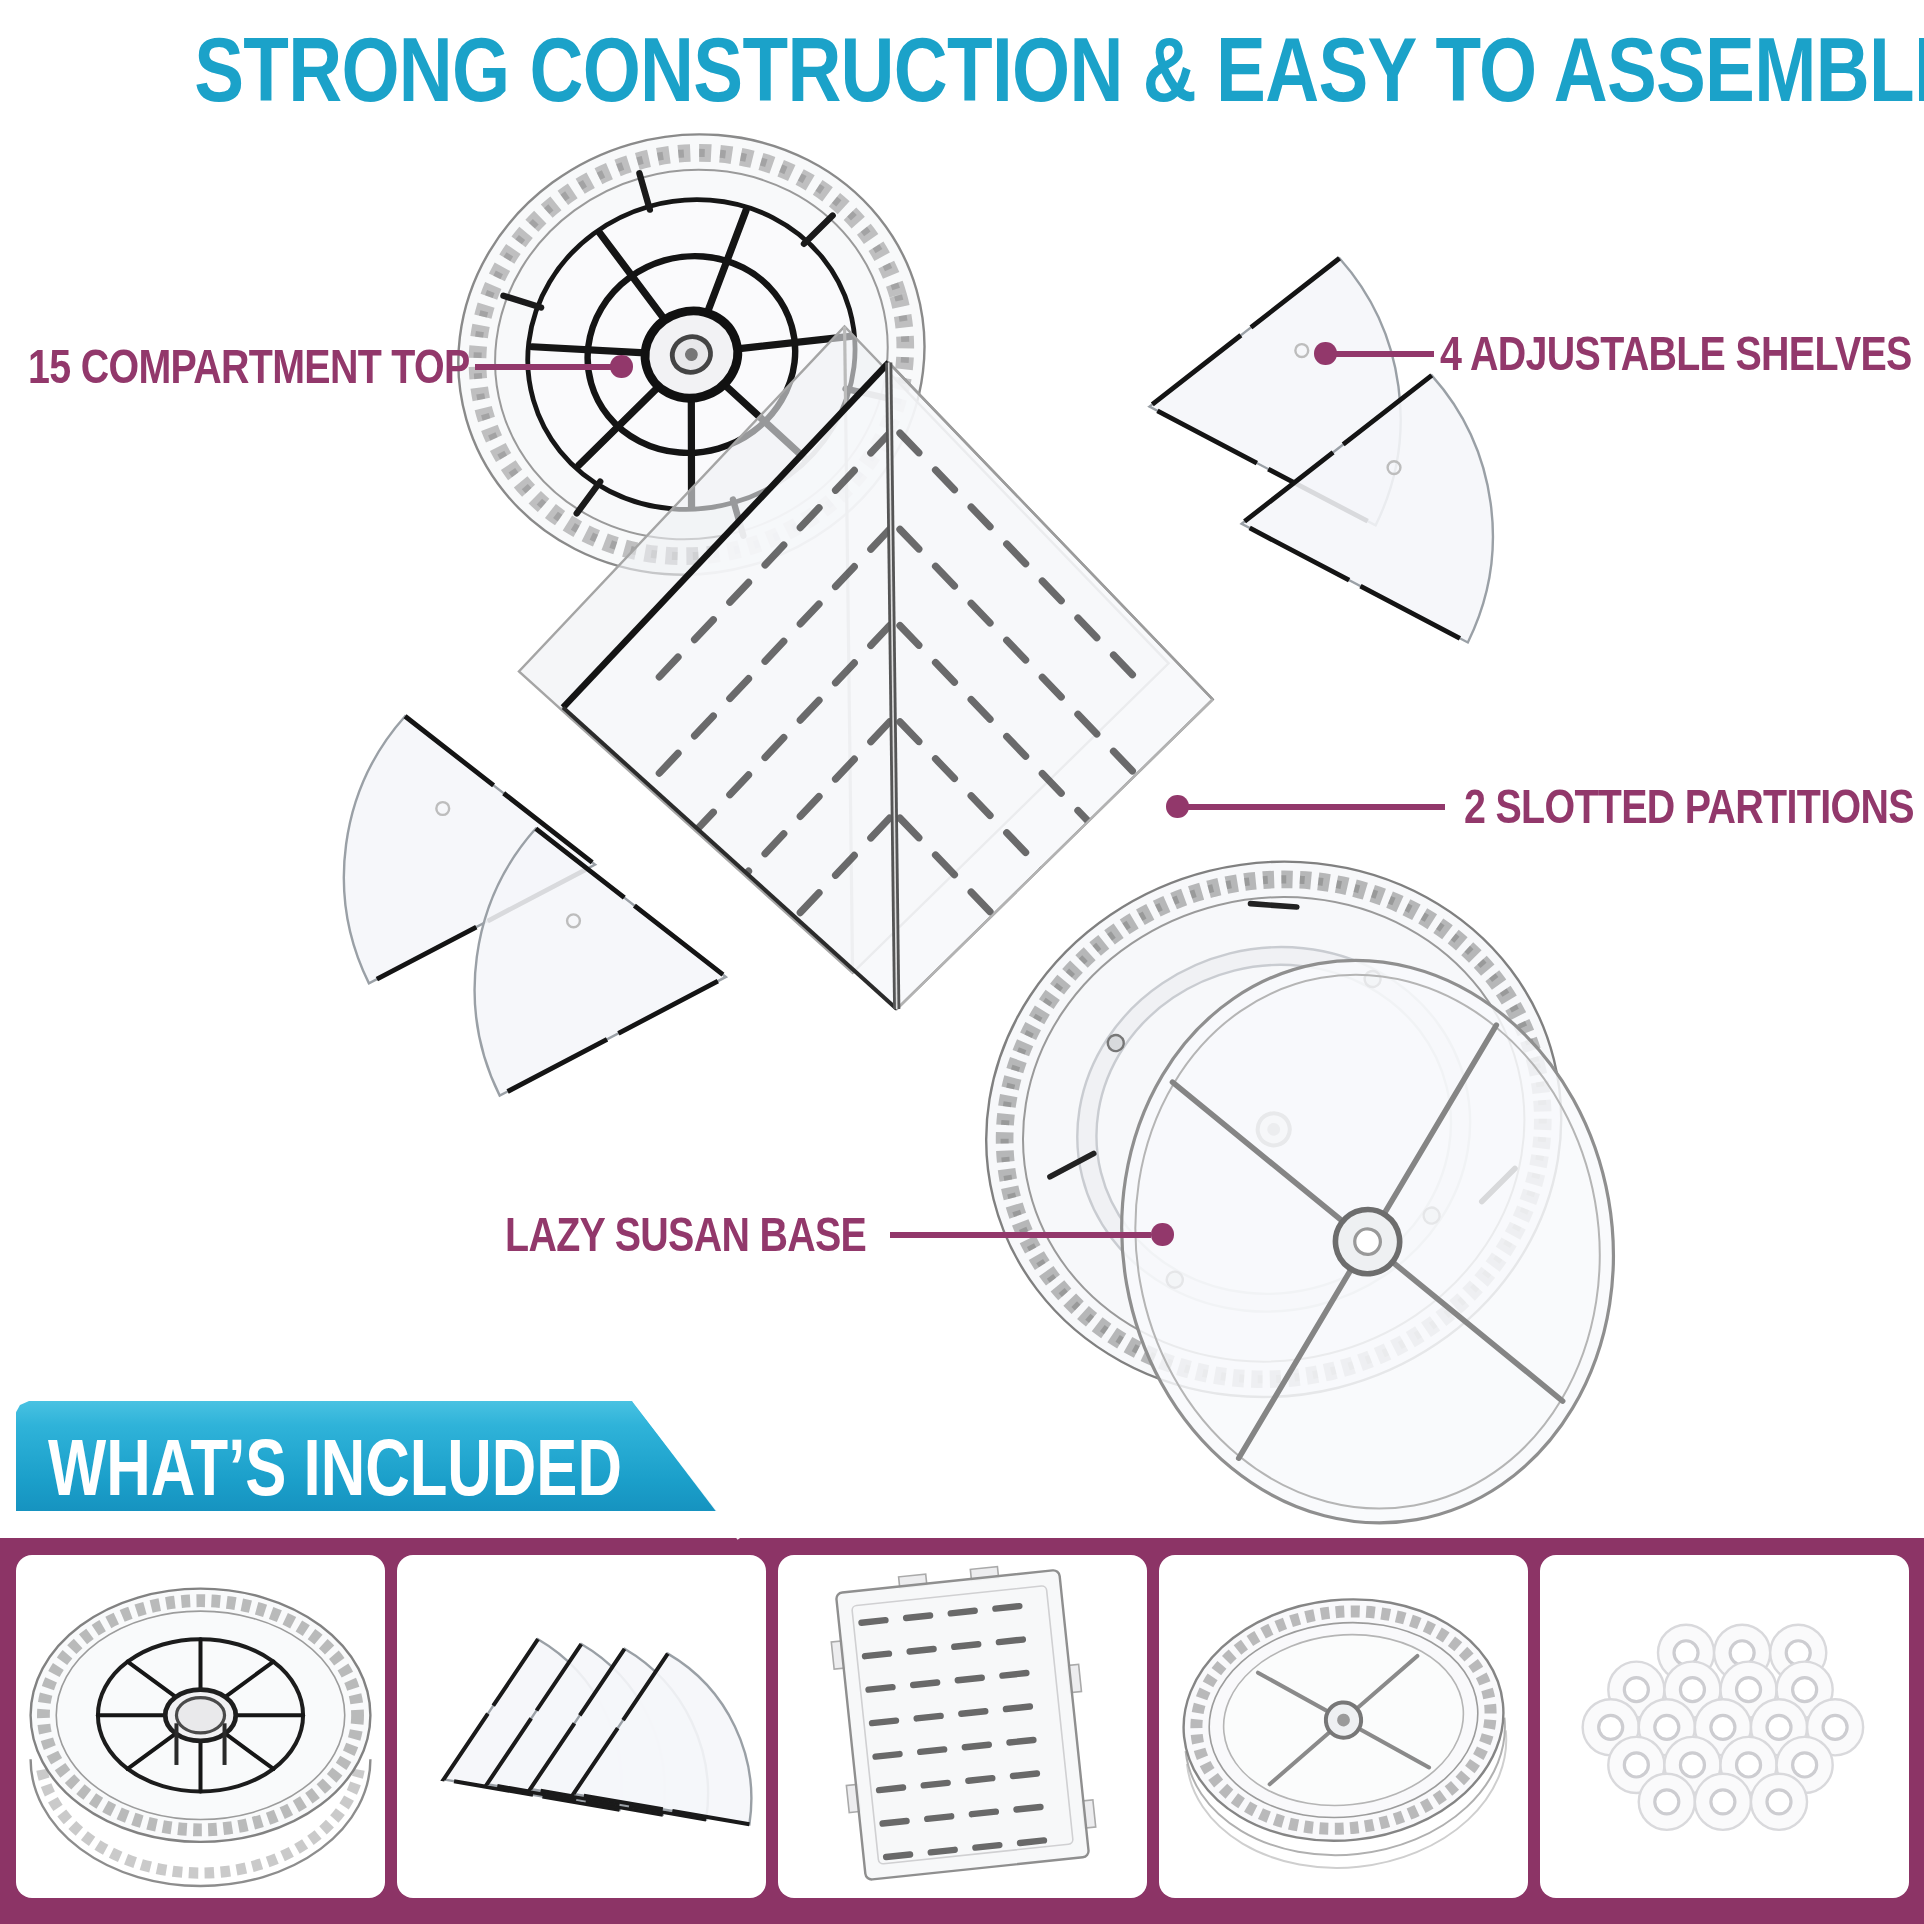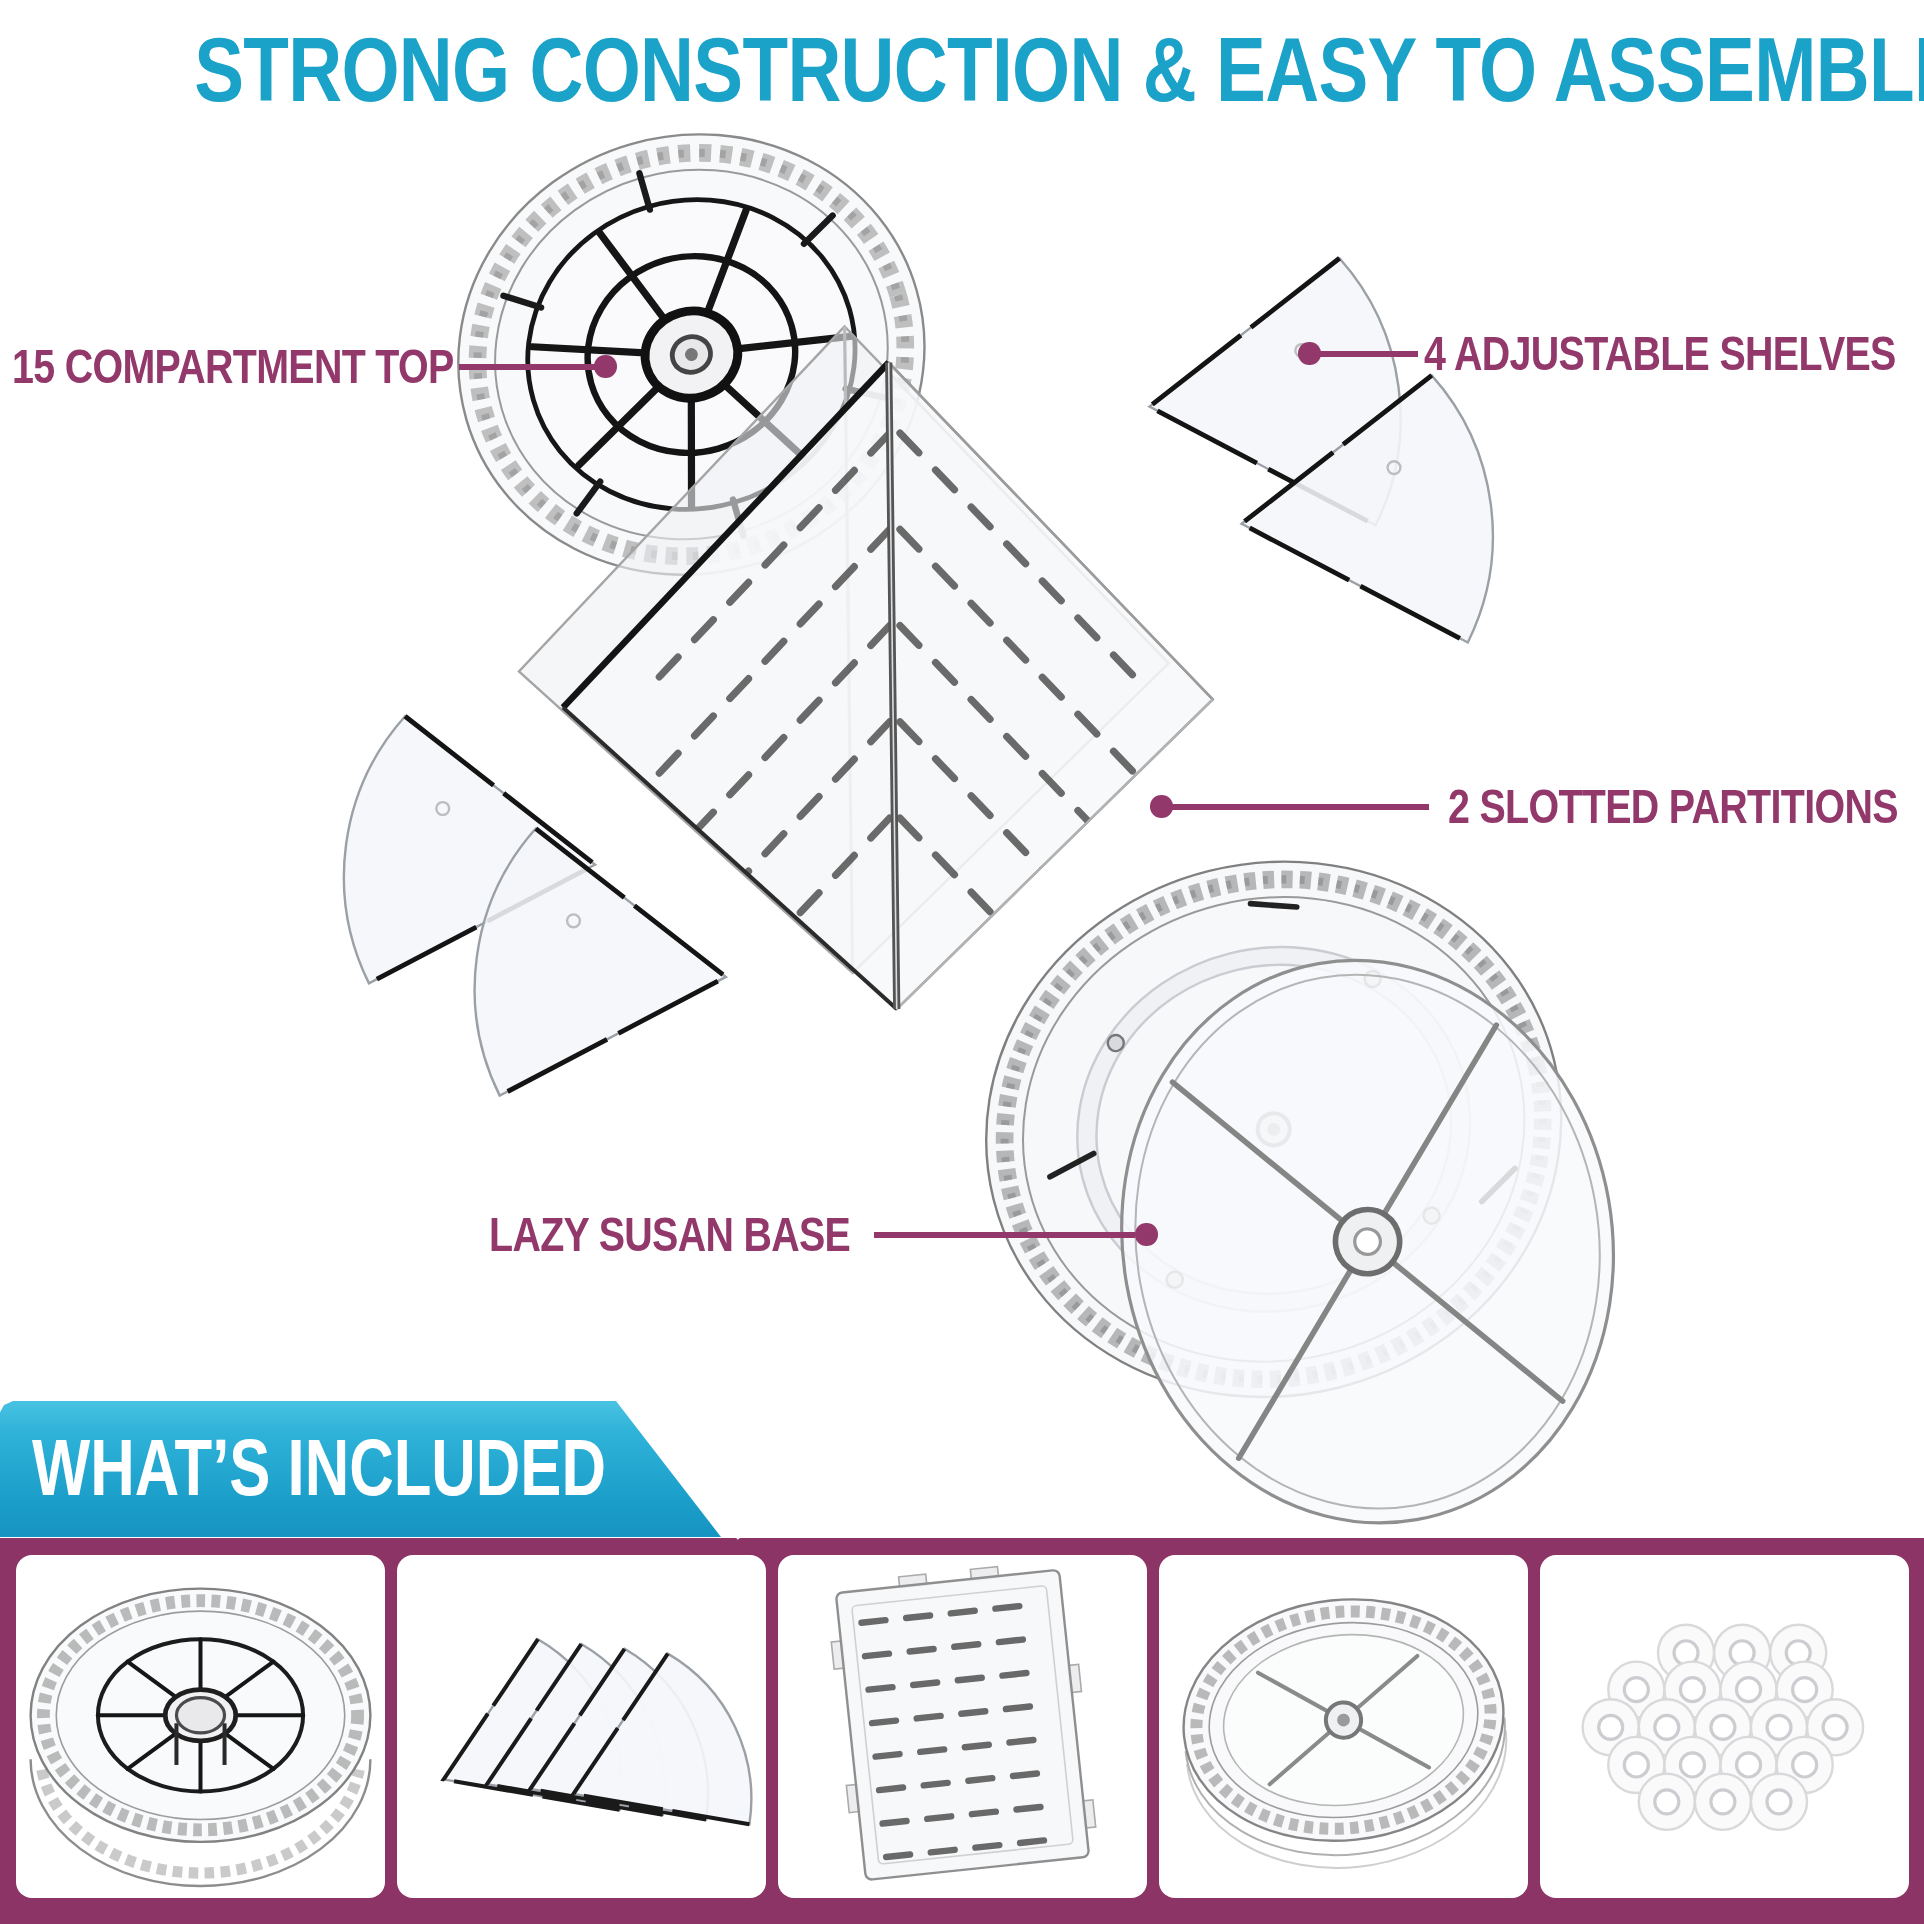--- a/index.html
+++ b/index.html
@@ -23,21 +23,21 @@
   .callout-text{
     display:inline-block;white-space:nowrap;
     font-weight:bold;font-size:48px;line-height:50px;letter-spacing:-0.8px;
     color:#92386B;
     transform:scaleX(0.82);transform-origin:left center;
   }
   .callout-line{background:#92386B;height:5.6px;}
   .callout-dot{width:22.5px;height:22.5px;border-radius:50%;background:#92386B;}
   
   #ribbon{
-    top:1401px;left:0;width:726px;height:136px;
+    top:1401px;left:16px;width:726px;height:110px;
     background:linear-gradient(180deg,#49C2E2 0%,#2FB3d9 22%,#1B9FCA 72%,#1693C0 100%);
     clip-path:polygon(0 11.2px,4px 4px,13px 0,616px 0,721px 136px,0 136px);
     z-index:6;
   }
   #ribbon span{
     position:absolute;left:32px;top:26.5px;
     display:inline-block;white-space:nowrap;
     font-weight:bold;font-size:79px;line-height:79px;letter-spacing:0px;
     color:#ffffff;
     transform:scaleX(0.78);transform-origin:left center;
@@ -53,21 +53,21 @@
     top:1538px;left:0;width:1925px;height:387px;
     background:#8C3466;z-index:4;
   }
   .card{
     position:absolute;top:17px;width:369px;height:343px;
     background:#ffffff;border-radius:16px;
   }
   .card svg{display:block;}
   
   #art{top:0;left:0;z-index:1;}
-  .lbl{z-index:5;}
+  .lbl{z-index:5;margin-left:16px;}
 </style>
 </head>
 <body>
 
 <svg id="art" class="abs" width="1925" height="1925" viewBox="0 0 2400 2400">
   <defs>
     <g id="shelfG">
       <path d="M0 0 L237 -185 A300 300 0 0 1 282 148 Z" fill="#f5f6f9" fill-opacity="0.88" stroke="#9aa0a6" stroke-width="3"></path>
       <path d="M237 -185 L0 0 L282 148" fill="none" stroke="#141414" stroke-width="6" stroke-dasharray="140 16"></path>
       <circle cx="190" cy="-70" r="8" fill="none" stroke="#bdbdbd" stroke-width="3"></circle>

